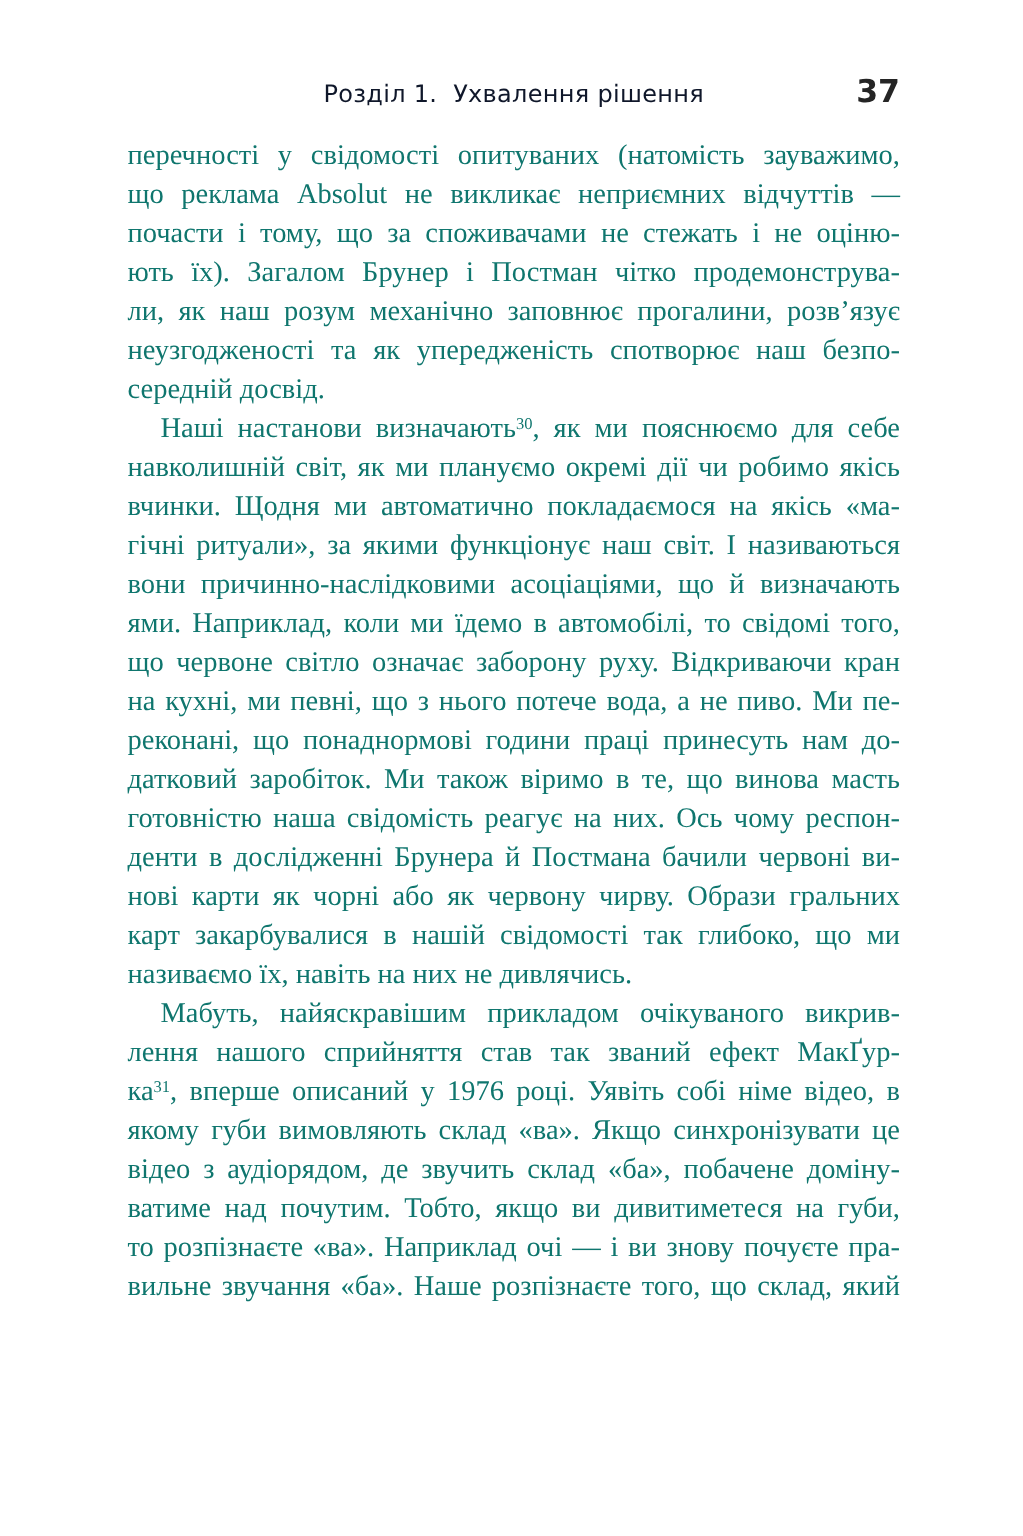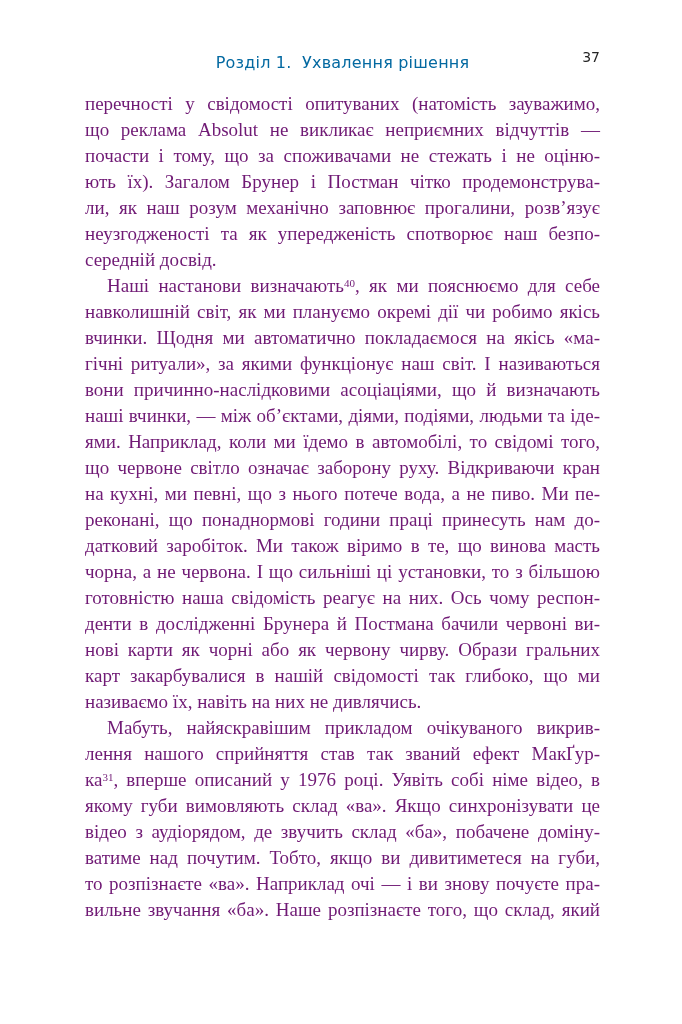--- a/index.html
+++ b/index.html
@@ -15,41 +15,42 @@
     position: absolute;
     top: 53px;
     left: 85px;
     width: 515px;
     height: 22px;
   }
   .running-title {
     text-align: center;
     font-family: "DejaVu Sans", "Liberation Sans", sans-serif;
     font-size: 16px;
-    color: #0369a1;
+    color: #0f172a;
     white-space: pre;
     letter-spacing: 0.2px;
   }
   .page-number {
     position: absolute;
     right: 0;
     top: -4px;
     font-family: "DejaVu Sans", "Liberation Sans", sans-serif;
-    font-size: 14px;
+    font-size: 21px;
     color: #252525;
+    font-weight: bold;
   }
   .body-text {
     position: absolute;
     top: 91px;
     left: 85px;
     width: 515px;
     font-family: "Liberation Serif", "DejaVu Serif", serif;
     font-size: 19px;
     line-height: 26px;
-    color: #701a75;
+    color: #0f766e;
   }
   .line {
     text-align: justify;
     text-align-last: justify;
   }
   .line.no-just { text-align-last: left; }
   .line.indent { text-indent: 22px; }
   .line sup {
     font-size: 11px;
     line-height: 0;
@@ -70,32 +71,30 @@
       <div>
         <div class="line">перечності у свідомості опитуваних (натомість зауважимо,</div>
         <div class="line">що реклама Absolut не викликає неприємних відчуттів —</div>
         <div class="line">почасти і тому, що за споживачами не стежать і не оціню-</div>
         <div class="line">ють їх). Загалом Брунер і Постман чітко продемонструва-</div>
         <div class="line">ли, як наш розум механічно заповнює прогалини, розв’язує</div>
         <div class="line">неузгодженості та як упередженість спотворює наш безпо-</div>
         <div class="line no-just">середній досвід.</div>
       </div>
       <div>
-        <div class="line indent">Наші настанови визначають<sup>40</sup>, як ми пояснюємо для себе</div>
+        <div class="line indent">Наші настанови визначають<sup>30</sup>, як ми пояснюємо для себе</div>
         <div class="line">навколишній світ, як ми плануємо окремі дії чи робимо якісь</div>
         <div class="line">вчинки. Щодня ми автоматично покладаємося на якісь «ма-</div>
         <div class="line">гічні ритуали», за якими функціонує наш світ. І називаються</div>
         <div class="line">вони причинно-наслідковими асоціаціями, що й визначають</div>
-        <div class="line">наші вчинки, — між об’єктами, діями, подіями, людьми та іде-</div>
         <div class="line">ями. Наприклад, коли ми їдемо в автомобілі, то свідомі того,</div>
         <div class="line">що червоне світло означає заборону руху. Відкриваючи кран</div>
         <div class="line">на кухні, ми певні, що з нього потече вода, а не пиво. Ми пе-</div>
         <div class="line">реконані, що понаднормові години праці принесуть нам до-</div>
         <div class="line">датковий заробіток. Ми також віримо в те, що винова масть</div>
-        <div class="line">чорна, а не червона. І що сильніші ці установки, то з більшою</div>
         <div class="line">готовністю наша свідомість реагує на них. Ось чому респон-</div>
         <div class="line">денти в дослідженні Брунера й Постмана бачили червоні ви-</div>
         <div class="line">нові карти як чорні або як червону чирву. Образи гральних</div>
         <div class="line">карт закарбувалися в нашій свідомості так глибоко, що ми</div>
         <div class="line no-just">називаємо їх, навіть на них не дивлячись.</div>
       </div>
       <div>
         <div class="line indent">Мабуть, найяскравішим прикладом очікуваного викрив-</div>
         <div class="line">лення нашого сприйняття став так званий ефект МакҐур-</div>
         <div class="line">ка<sup>31</sup>, вперше описаний у 1976 році. Уявіть собі німе відео, в</div>

